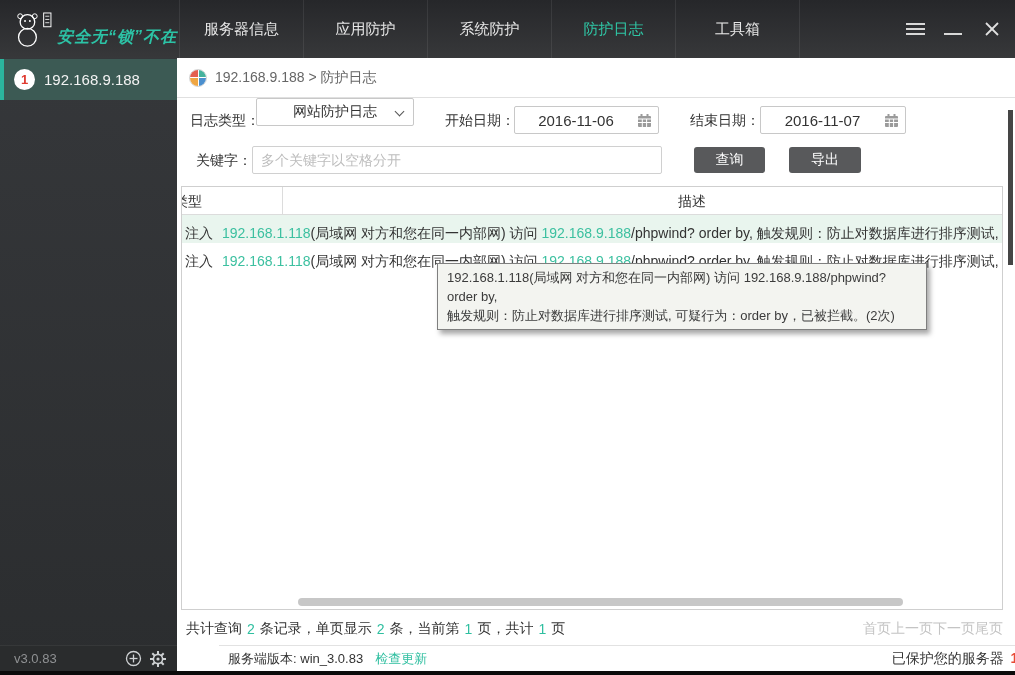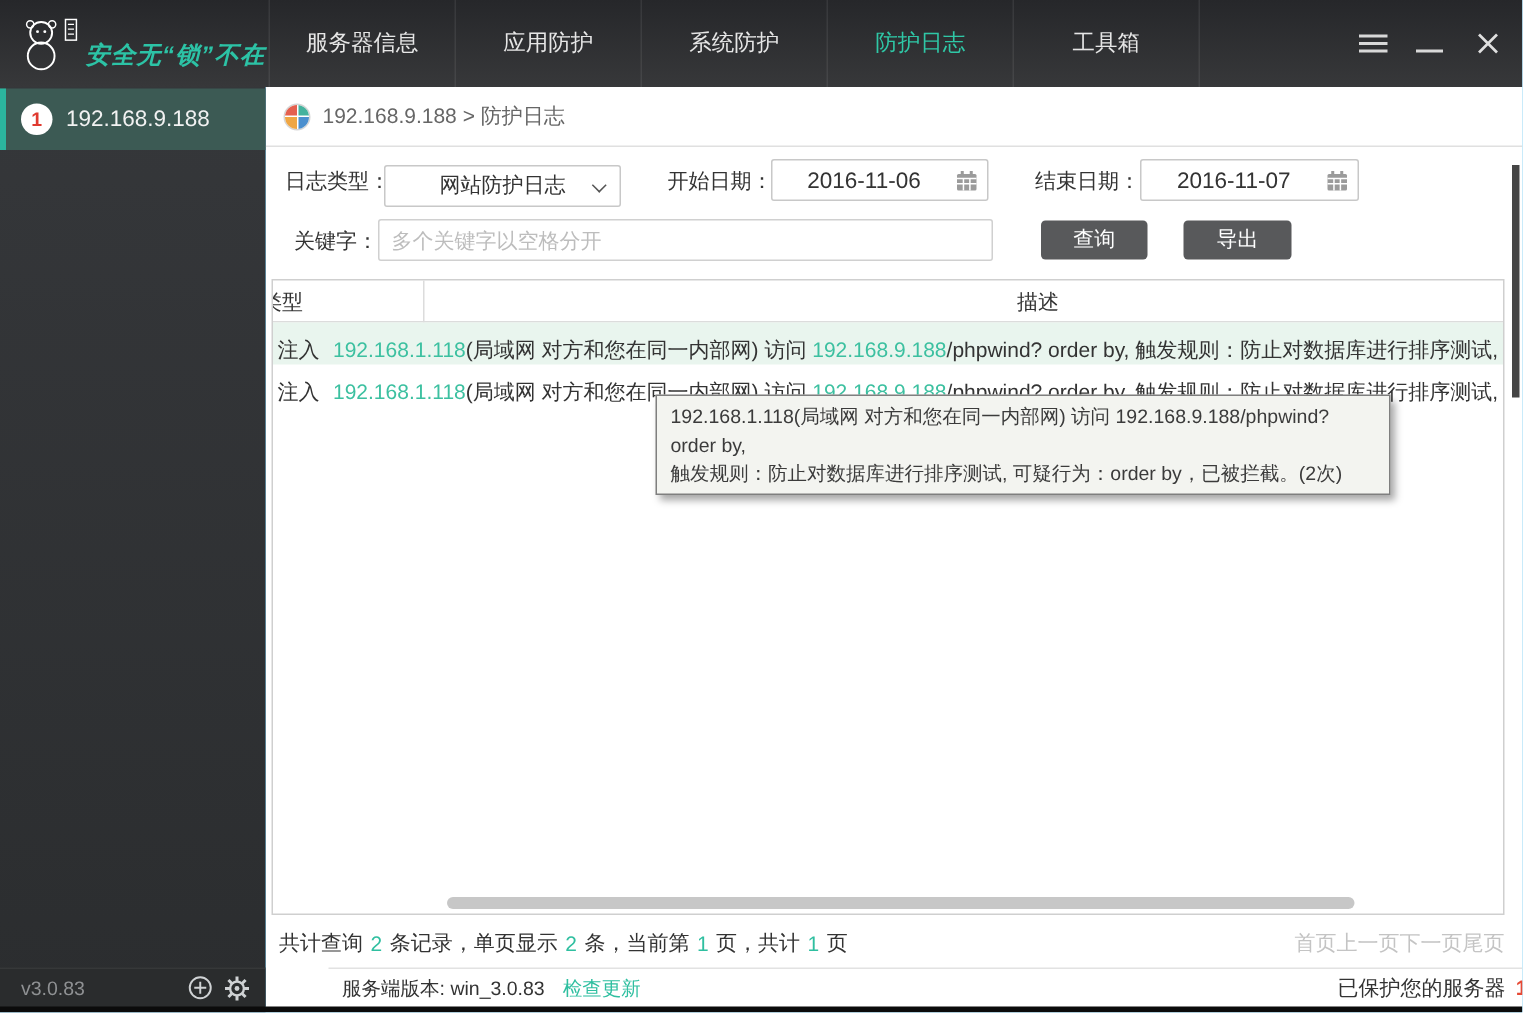--- a/index.html
+++ b/index.html
@@ -1,18 +1,18 @@
 <!DOCTYPE html>
 <html><head>
 <meta charset="utf-8">
 <style>
   * { box-sizing: border-box; margin: 0; padding: 0; }
   html,body { width:1015px; height:675px; overflow:hidden;
     font-family:"Liberation Sans","DejaVu Sans",sans-serif; }
-  #app { position:relative; width:1015px; height:675px; background:#0ea5e9; overflow:hidden; }
+  #app { position:relative; width:1015px; height:675px; background:#22c55e; overflow:hidden; }
 
   
   .header { position:absolute; left:0; top:0; width:1015px; height:58px;
     background:linear-gradient(180deg,#26272a,#37383a); z-index:30; }
   .logo { position:absolute; left:8px; top:4px; width:169px; height:52px; display:flex; align-items:center; }
   .logo-text { color:#2cc3a6; font-size:16px; font-weight:bold; font-style:italic; letter-spacing:1px; margin-left:2px; margin-top:14px; white-space:nowrap; }
   .nav { position:absolute; left:179px; top:0; height:58px; display:flex; border-left:1px solid rgba(255,255,255,0.08); }
   .nav-item { width:124px; height:58px; line-height:58px; text-align:center; color:#e6e6e6; font-size:15px;
     border-right:1px solid rgba(255,255,255,0.08); cursor:pointer; }
   .nav-item.active { color:#2fc7a6; }
@@ -39,21 +39,21 @@
   .main { position:absolute; left:177px; top:58px; width:838px; height:617px; background:#fff; }
   .breadcrumb { position:absolute; left:0; top:0; width:838px; height:40px; border-bottom:1px solid #e0e0e0;
     display:flex; align-items:center; }
   .bc-icon { width:18px; height:18px; border-radius:50%; overflow:hidden; border:1px solid #d5d5d5; margin-left:12px;
     display:grid; grid-template-columns:1fr 1fr; grid-template-rows:1fr 1fr; gap:1px; background:#fff; }
   .bc-icon i { display:block; }
   .bc-text { color:#666; font-size:14px; margin-left:8px; }
 
   .filters { position:absolute; left:0; top:40px; width:838px; height:88px; }
   .flabel { position:absolute; color:#333; font-size:14px; line-height:28px; }
-  .select-box { position:absolute; left:79px; top:12px; width:158px; height:28px; border:1px solid #c8c8c8; border-radius:2px;
+  .select-box { position:absolute; left:79px; top:0; width:158px; height:28px; border:1px solid #c8c8c8; border-radius:2px;
     display:flex; align-items:center; justify-content:center; font-size:14px; color:#333; cursor:pointer; background:#fff; }
   .chevron { position:absolute; right:10px; top:9px; width:7px; height:7px; border-right:1px solid #555; border-bottom:1px solid #555; transform:rotate(45deg); }
   .date-box { position:absolute; top:8px; height:28px; border:1px solid #c8c8c8; border-radius:2px; background:#fff;
     display:flex; align-items:center; cursor:pointer; }
   .date-box span { flex:1; text-align:center; font-size:15px; color:#333; }
   .date-box svg { margin-right:6px; }
   .kw-input { position:absolute; left:75px; top:48px; width:410px; height:28px; border:1px solid #d0d0d0; border-radius:2px;
     padding:4px 8px; font-size:14px; color:#333; outline:none; }
   .kw-input::placeholder { color:#bdbdbd; }
   .btn { position:absolute; top:49px; height:26px; background:#58595b; color:#fff; font-size:14px; border:none;

